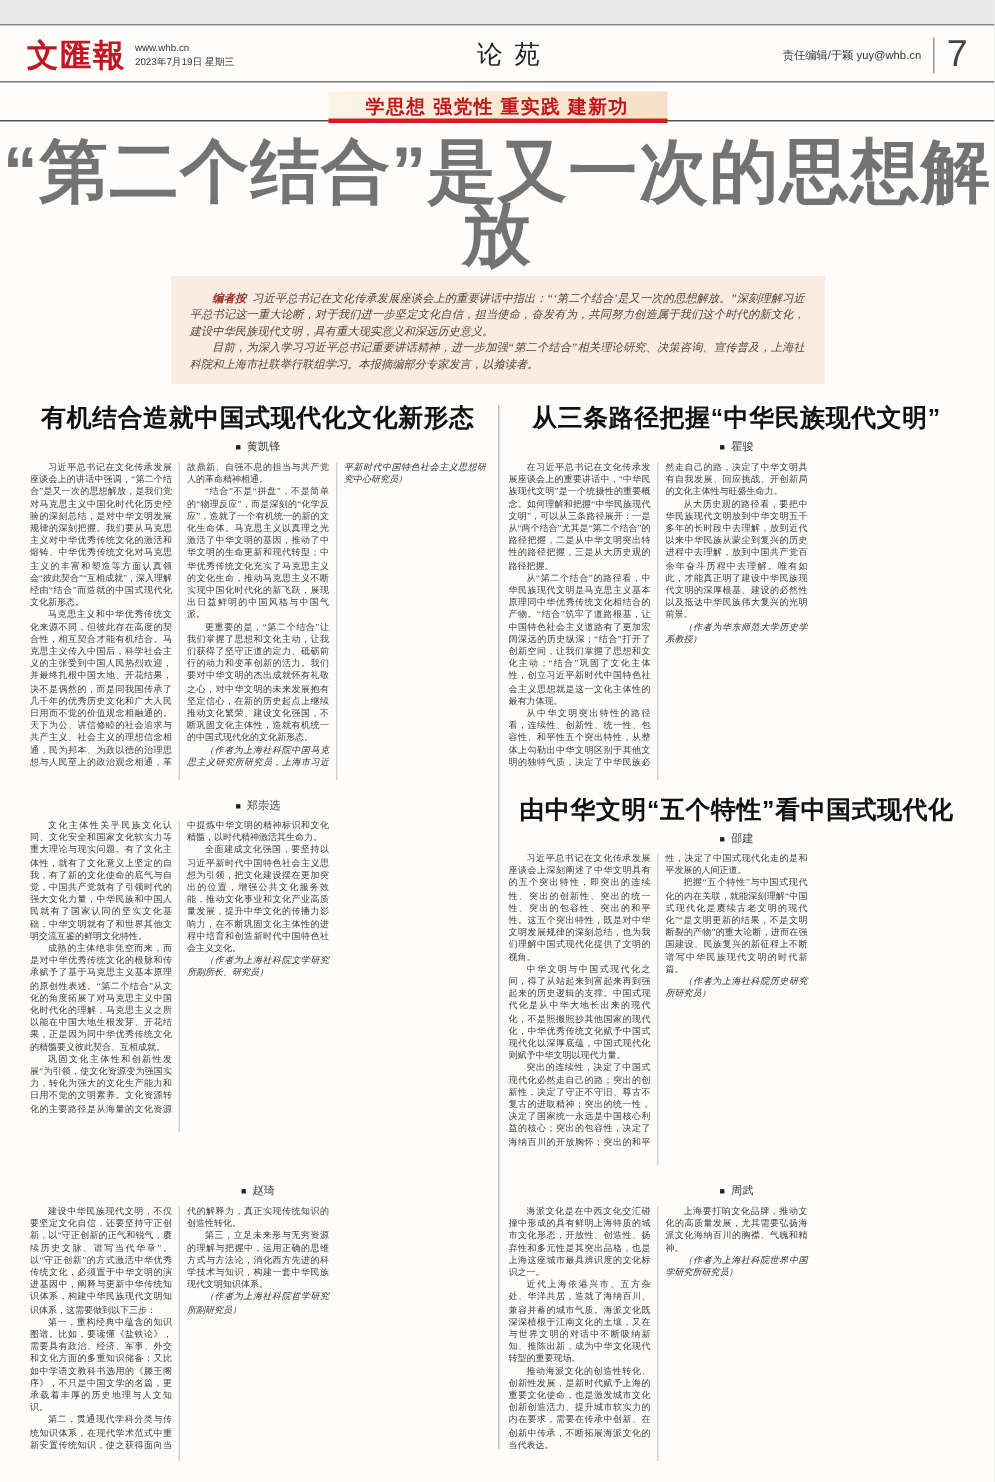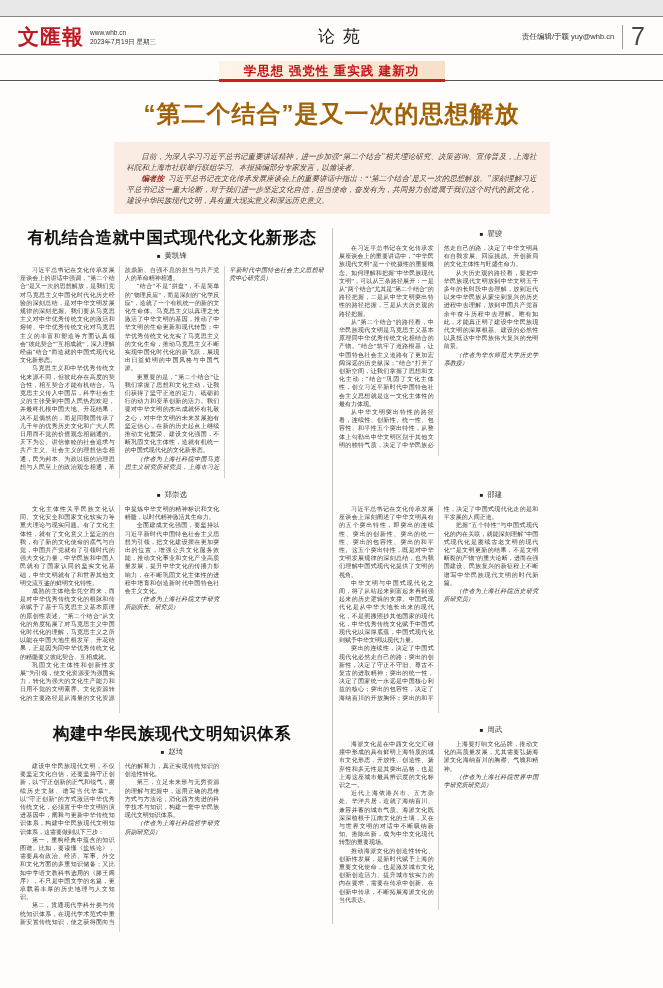--- a/index.html
+++ b/index.html
@@ -35,21 +35,21 @@
     background:linear-gradient(90deg,#fdf4e9,#fae7d2 55%,#f7e0c8);
     border-bottom:3px solid #cf1e22;
   }
   .banner span {
     font-family:"Liberation Sans", sans-serif; font-weight:800;
     font-size:12.5px; line-height:20px; color:#c3161c; letter-spacing:1px;
   }
   
   .main-headline {
     text-align:center; font-family:"Liberation Sans", sans-serif;
-    font-weight:900; font-size:24px; line-height:42px; color:#a16207;
+    font-weight:900; font-size:46px; line-height:42px; color:#737373;
     letter-spacing:1px; margin:2px 0 7px 0;
   }
   
   .editor-note {
     width:436px; margin:0 auto 10px auto; background:#fbece3;
     padding:9px 13px 8px 13px; color:#55433b;
   }
   .editor-note p {
     font-size:7.5px; line-height:11px; text-align:justify;
     text-indent:2em; font-style:italic;
@@ -109,68 +109,69 @@
   <div class="banner-row">
     <div class="hline"></div>
     <div class="banner">
       <span>学思想 强党性 重实践 建新功</span>
     </div>
   </div>
 
   <h1 class="main-headline">“第二个结合”是又一次的思想解放</h1>
 
   <div class="editor-note">
+    <p><span class="lbl">编者按</span><span>习近平总书记在文化传承发展座谈会上的重要讲话中指出：“‘第二个结合’是又一次的思想解放。”深刻理解习近平总书记这一重大论断，对于我们进一步坚定文化自信，担当使命，奋发有为，共同努力创造属于我们这个时代的新文化，建设中华民族现代文明，具有重大现实意义和深远历史意义。</span></p>
     <p>目前，为深入学习习近平总书记重要讲话精神，进一步加强“第二个结合”相关理论研究、决策咨询、宣传普及，上海社科院和上海市社联举行联组学习。本报摘编部分专家发言，以飨读者。</p>
-    <p><span class="lbl">编者按</span><span>习近平总书记在文化传承发展座谈会上的重要讲话中指出：“‘第二个结合’是又一次的思想解放。”深刻理解习近平总书记这一重大论断，对于我们进一步坚定文化自信，担当使命，奋发有为，共同努力创造属于我们这个时代的新文化，建设中华民族现代文明，具有重大现实意义和深远历史意义。</span></p>
   </div>
 
   <div class="articles">
       <article class="article row1">
     <h2>有机结合造就中国式现代化文化新形态</h2>
     <div class="author"><span class="sq">■</span><span class="aname">黄凯锋</span></div>
     <div class="abody">
           <p>习近平总书记在文化传承发展座谈会上的讲话中强调，“第二个结合”是又一次的思想解放，是我们党对马克思主义中国化时代化历史经验的深刻总结，是对中华文明发展规律的深刻把握。我们要从马克思主义对中华优秀传统文化的激活和熔铸、中华优秀传统文化对马克思主义的丰富和塑造等方面认真领会“彼此契合”“互相成就”，深入理解经由“结合”而造就的中国式现代化文化新形态。</p>
           <p>马克思主义和中华优秀传统文化来源不同，但彼此存在高度的契合性，相互契合才能有机结合。马克思主义传入中国后，科学社会主义的主张受到中国人民热烈欢迎，并最终扎根中国大地、开花结果，决不是偶然的，而是同我国传承了几千年的优秀历史文化和广大人民日用而不觉的价值观念相融通的。天下为公、讲信修睦的社会追求与共产主义、社会主义的理想信念相通，民为邦本、为政以德的治理思想与人民至上的政治观念相通，革故鼎新、自强不息的担当与共产党人的革命精神相通。</p>
           <p>“结合”不是“拼盘”，不是简单的“物理反应”，而是深刻的“化学反应”，造就了一个有机统一的新的文化生命体。马克思主义以真理之光激活了中华文明的基因，推动了中华文明的生命更新和现代转型；中华优秀传统文化充实了马克思主义的文化生命，推动马克思主义不断实现中国化时代化的新飞跃，展现出日益鲜明的中国风格与中国气派。</p>
           <p>更重要的是，“第二个结合”让我们掌握了思想和文化主动，让我们获得了坚守正道的定力、砥砺前行的动力和变革创新的活力。我们要对中华文明的杰出成就怀有礼敬之心，对中华文明的未来发展抱有坚定信心，在新的历史起点上继续推动文化繁荣、建设文化强国，不断巩固文化主体性，造就有机统一的中国式现代化的文化新形态。</p>
           <p class="endnote">（作者为上海社科院中国马克思主义研究所研究员，上海市习近平新时代中国特色社会主义思想研究中心研究员）</p>
         </div>
   </article>
       <article class="article row1">
+    <h2>从三条路径把握“中华民族现代文明”</h2>
     <div class="author"><span class="sq">■</span><span class="aname">瞿骏</span></div>
     <div class="abody">
           <p>在习近平总书记在文化传承发展座谈会上的重要讲话中，“中华民族现代文明”是一个统摄性的重要概念。如何理解和把握“中华民族现代文明”，可以从三条路径展开：一是从“两个结合”尤其是“第二个结合”的路径把握，二是从中华文明突出特性的路径把握，三是从大历史观的路径把握。</p>
           <p>从“第二个结合”的路径看，中华民族现代文明是马克思主义基本原理同中华优秀传统文化相结合的产物。“结合”筑牢了道路根基，让中国特色社会主义道路有了更加宏阔深远的历史纵深；“结合”打开了创新空间，让我们掌握了思想和文化主动；“结合”巩固了文化主体性，创立习近平新时代中国特色社会主义思想就是这一文化主体性的最有力体现。</p>
           <p>从中华文明突出特性的路径看，连续性、创新性、统一性、包容性、和平性五个突出特性，从整体上勾勒出中华文明区别于其他文明的独特气质，决定了中华民族必然走自己的路，决定了中华文明具有自我发展、回应挑战、开创新局的文化主体性与旺盛生命力。</p>
           <p>从大历史观的路径看，要把中华民族现代文明放到中华文明五千多年的长时段中去理解，放到近代以来中华民族从蒙尘到复兴的历史进程中去理解，放到中国共产党百余年奋斗历程中去理解。唯有如此，才能真正明了建设中华民族现代文明的深厚根基、建设的必然性以及抵达中华民族伟大复兴的光明前景。</p>
           <p class="endnote">（作者为华东师范大学历史学系教授）</p>
         </div>
   </article>
       <article class="article row2">
     <div class="author"><span class="sq">■</span><span class="aname">郑崇选</span></div>
     <div class="abody">
           <p>文化主体性关乎民族文化认同、文化安全和国家文化软实力等重大理论与现实问题。有了文化主体性，就有了文化意义上坚定的自我，有了新的文化使命的底气与自觉，中国共产党就有了引领时代的强大文化力量，中华民族和中国人民就有了国家认同的坚实文化基础，中华文明就有了和世界其他文明交流互鉴的鲜明文化特性。</p>
           <p>成熟的主体绝非凭空而来，而是对中华优秀传统文化的根脉和传承赋予了基于马克思主义基本原理的原创性表述。“第二个结合”从文化的角度拓展了对马克思主义中国化时代化的理解，马克思主义之所以能在中国大地生根发芽、开花结果，正是因为同中华优秀传统文化的精髓要义彼此契合、互相成就。</p>
           <p>巩固文化主体性和创新性发展“为引领，使文化资源变为强国实力，转化为强大的文化生产能力和日用不觉的文明素养。文化资源转化的主要路径是从海量的文化资源中提炼中华文明的精神标识和文化精髓，以时代精神激活其生命力。</p>
           <p>全面建成文化强国，要坚持以习近平新时代中国特色社会主义思想为引领，把文化建设摆在更加突出的位置，增强公共文化服务效能，推动文化事业和文化产业高质量发展，提升中华文化的传播力影响力，在不断巩固文化主体性的进程中培育和创造新时代中国特色社会主义文化。</p>
           <p class="endnote">（作者为上海社科院文学研究所副所长、研究员）</p>
         </div>
   </article>
       <article class="article row2">
+    <h2>由中华文明“五个特性”看中国式现代化</h2>
     <div class="author"><span class="sq">■</span><span class="aname">邵建</span></div>
     <div class="abody">
           <p>习近平总书记在文化传承发展座谈会上深刻阐述了中华文明具有的五个突出特性，即突出的连续性、突出的创新性、突出的统一性、突出的包容性、突出的和平性。这五个突出特性，既是对中华文明发展规律的深刻总结，也为我们理解中国式现代化提供了文明的视角。</p>
           <p>中华文明与中国式现代化之间，得了从站起来到富起来再到强起来的历史逻辑的支撑。中国式现代化是从中华大地长出来的现代化，不是照搬照抄其他国家的现代化，中华优秀传统文化赋予中国式现代化以深厚底蕴，中国式现代化则赋予中华文明以现代力量。</p>
           <p>突出的连续性，决定了中国式现代化必然走自己的路；突出的创新性，决定了守正不守旧、尊古不复古的进取精神；突出的统一性，决定了国家统一永远是中国核心利益的核心；突出的包容性，决定了海纳百川的开放胸怀；突出的和平性，决定了中国式现代化走的是和平发展的人间正道。</p>
           <p>把握“五个特性”与中国式现代化的内在关联，就能深刻理解“中国式现代化是赓续古老文明的现代化”“是文明更新的结果，不是文明断裂的产物”的重大论断，进而在强国建设、民族复兴的新征程上不断谱写中华民族现代文明的时代新篇。</p>
           <p class="endnote">（作者为上海社科院历史研究所研究员）</p>
         </div>
   </article>
       <article class="article row3">
-    <h2>构建中华民族现代文明知识体系</h2>
     <div class="author"><span class="sq">■</span><span class="aname">赵琦</span></div>
     <div class="abody">
           <p>建设中华民族现代文明，不仅要坚定文化自信，还要坚持守正创新，以“守正创新的正气和锐气，赓续历史文脉、谱写当代华章”。以“守正创新”的方式激活中华优秀传统文化，必须置于中华文明的演进基因中，阐释与更新中华传统知识体系，构建中华民族现代文明知识体系，这需要做到以下三步：</p>
           <p>第一，重构经典中蕴含的知识图谱。比如，要读懂《盐铁论》，需要具有政治、经济、军事、外交和文化方面的多重知识储备；又比如中学语文教科书选用的《滕王阁序》，不只是中国文学的名篇，更承载着丰厚的历史地理与人文知识。</p>
           <p>第二，贯通现代学科分类与传统知识体系，在现代学术范式中重新安置传统知识，使之获得面向当代的解释力，真正实现传统知识的创造性转化。</p>
           <p>第三，立足未来形与无穷资源的理解与把握中，运用正确的思维方式与方法论，消化西方先进的科学技术与知识，构建一套中华民族现代文明知识体系。</p>
           <p class="endnote">（作者为上海社科院哲学研究所副研究员）</p>
         </div>
   </article>
       <article class="article row3">

